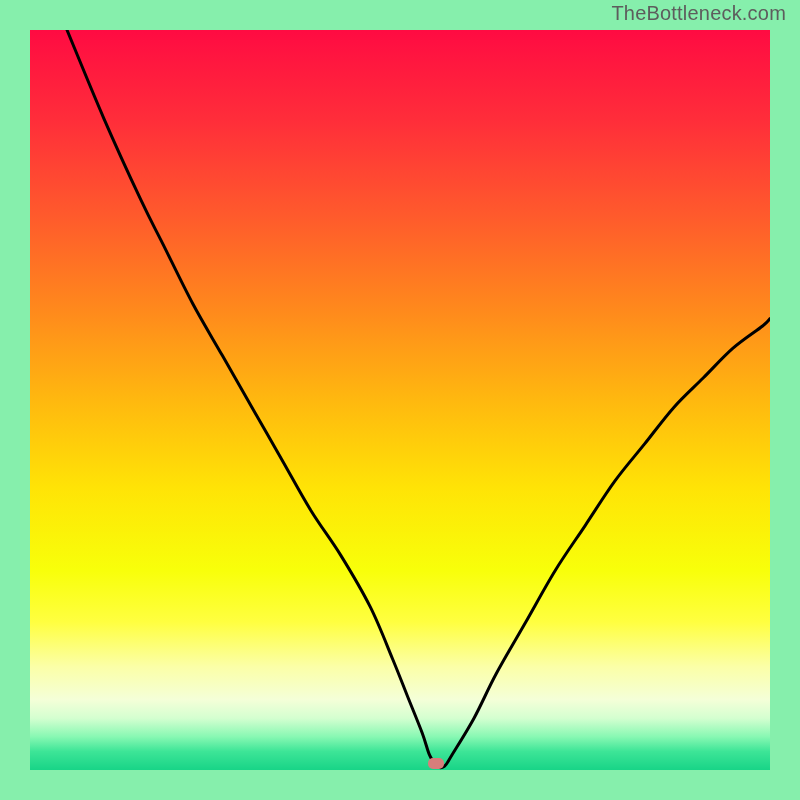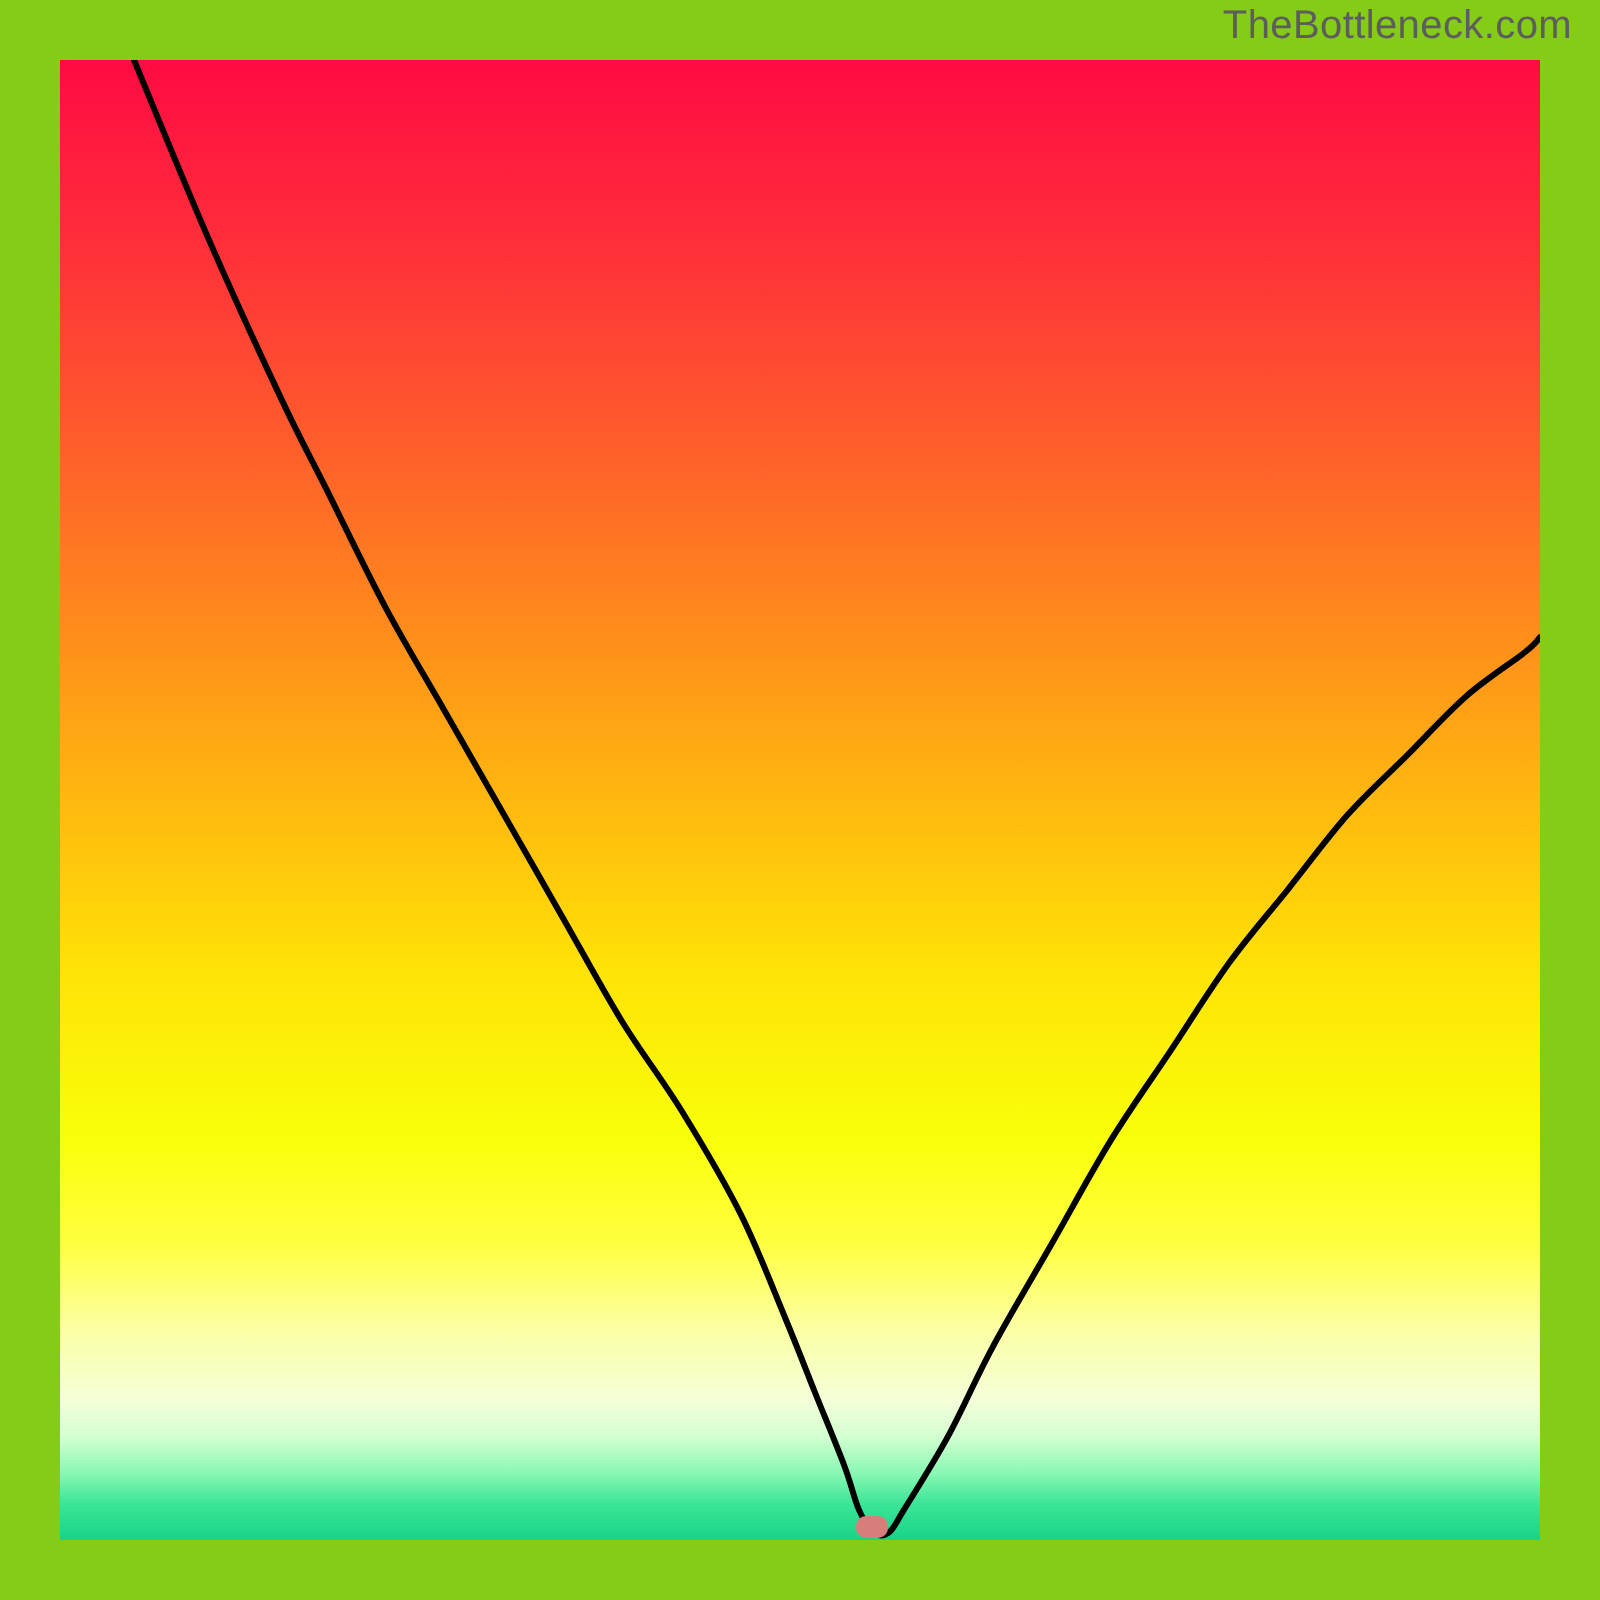--- a/index.html
+++ b/index.html
@@ -8,21 +8,21 @@
     width: 800px;
     height: 800px;
     background: #000;
     overflow: hidden;
     font-family: Arial, Helvetica, sans-serif;
   }
   .frame {
     position: absolute;
     left: 0; top: 0;
     width: 800px; height: 800px;
-    background: #84cc16;
+    background: #86efac;
   }
   .watermark {
     position: absolute;
     top: 2px;
     right: 14px;
     color: #5d5d5d;
     font-size: 20px;
     font-weight: 500;
     letter-spacing: 0.2px;
   }

